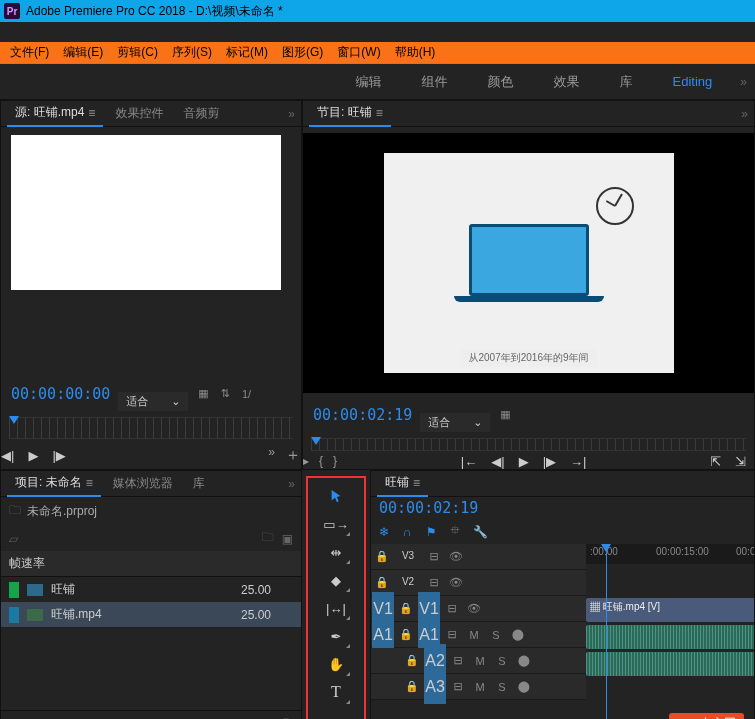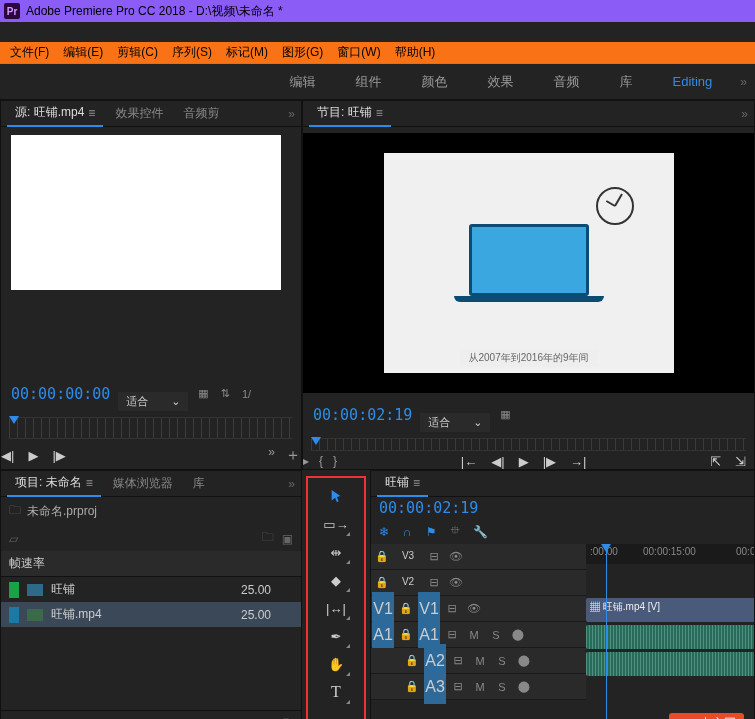--- a/index.html
+++ b/index.html
@@ -1,19 +1,19 @@
 <!DOCTYPE html>
 <html><head>
 <meta charset="utf-8">
 <style>
 * { margin: 0; padding: 0; box-sizing: border-box; font-family: "Microsoft YaHei", sans-serif; }
 body { background: #232323; color: #ccc; width: 755px; height: 719px; overflow: hidden; font-size: 12px; user-select: none; }
 
 
-.titlebar { height: 22px; background: #8b5cf6; display: flex; align-items: center; padding: 0 4px; color: #000; font-size: 12px; }
+.titlebar { height: 22px; background: #0ea5e9; display: flex; align-items: center; padding: 0 4px; color: #000; font-size: 12px; }
 .titlebar .logo { width: 16px; height: 16px; background: #2a0a3a; color: #d896ff; display: flex; align-items: center; justify-content: center; font-size: 10px; font-weight: bold; border-radius: 2px; margin-right: 6px; }
 
 
 .menubar { height: 22px; background: #f97316; display: flex; align-items: center; padding: 0 4px; font-size: 12px; color: #000; gap: 2px; border-bottom: 1px solid #888; margin-top: 20px;}
 .menubar span { padding: 2px 6px; }
 
 
 .workspace-bar { height: 36px; background: #232323; display: flex; align-items: center; justify-content: flex-end; border-bottom: 1px solid #111; }
 .workspace-bar .wtab { padding: 10px 20px; color: #999; font-size: 13px; cursor: pointer; }
 .workspace-bar .wtab.active { color: #2d8ceb; }
@@ -134,21 +134,20 @@
   <span>图形(G)</span>
   <span>窗口(W)</span>
   <span>帮助(H)</span>
 </div>
 
 <div class="workspace-bar">
   <span class="wtab">编辑</span>
   <span class="wtab">组件</span>
   <span class="wtab">颜色</span>
   <span class="wtab">效果</span>
-  <span class="wtab">音频</span>
   <span class="wtab">库</span>
   <span class="wtab active">Editing</span>
   <span class="chev">»</span>
 </div>
 
 <div class="row1">
   <div class="panel panel-left1" style="position:relative;">
     <div class="panel-tabs">
       <div class="ptab active">
           <span>源: 旺铺.mp4</span>
@@ -355,21 +354,21 @@
             <span class="track-btn target">A3</span>
             <span class="track-ctrl">⊟</span>
             <span class="track-ctrl">M</span>
             <span class="track-ctrl">S</span>
             <span class="track-ctrl">⬤</span>
           </div>
       </div>
       <div class="tl-tracks-content">
         <div class="tl-ruler">
           <span style="left:4px">:00:00</span>
-          <span style="left:57px">00:00:15:00</span>
+          <span style="left:70px">00:00:15:00</span>
           <span style="left:150px">00:00:30:0</span>
         </div>
         <div class="tl-playhead"></div>
         <div class="clip video"><span style="position:relative;z-index:2;">▦ <span>旺铺.mp4 [V]</span></span></div>
         <div class="clip audio a1">
             <div class="wave"></div>
           </div>
         <div class="clip audio a2">
             <div class="wave"></div>
           </div>

